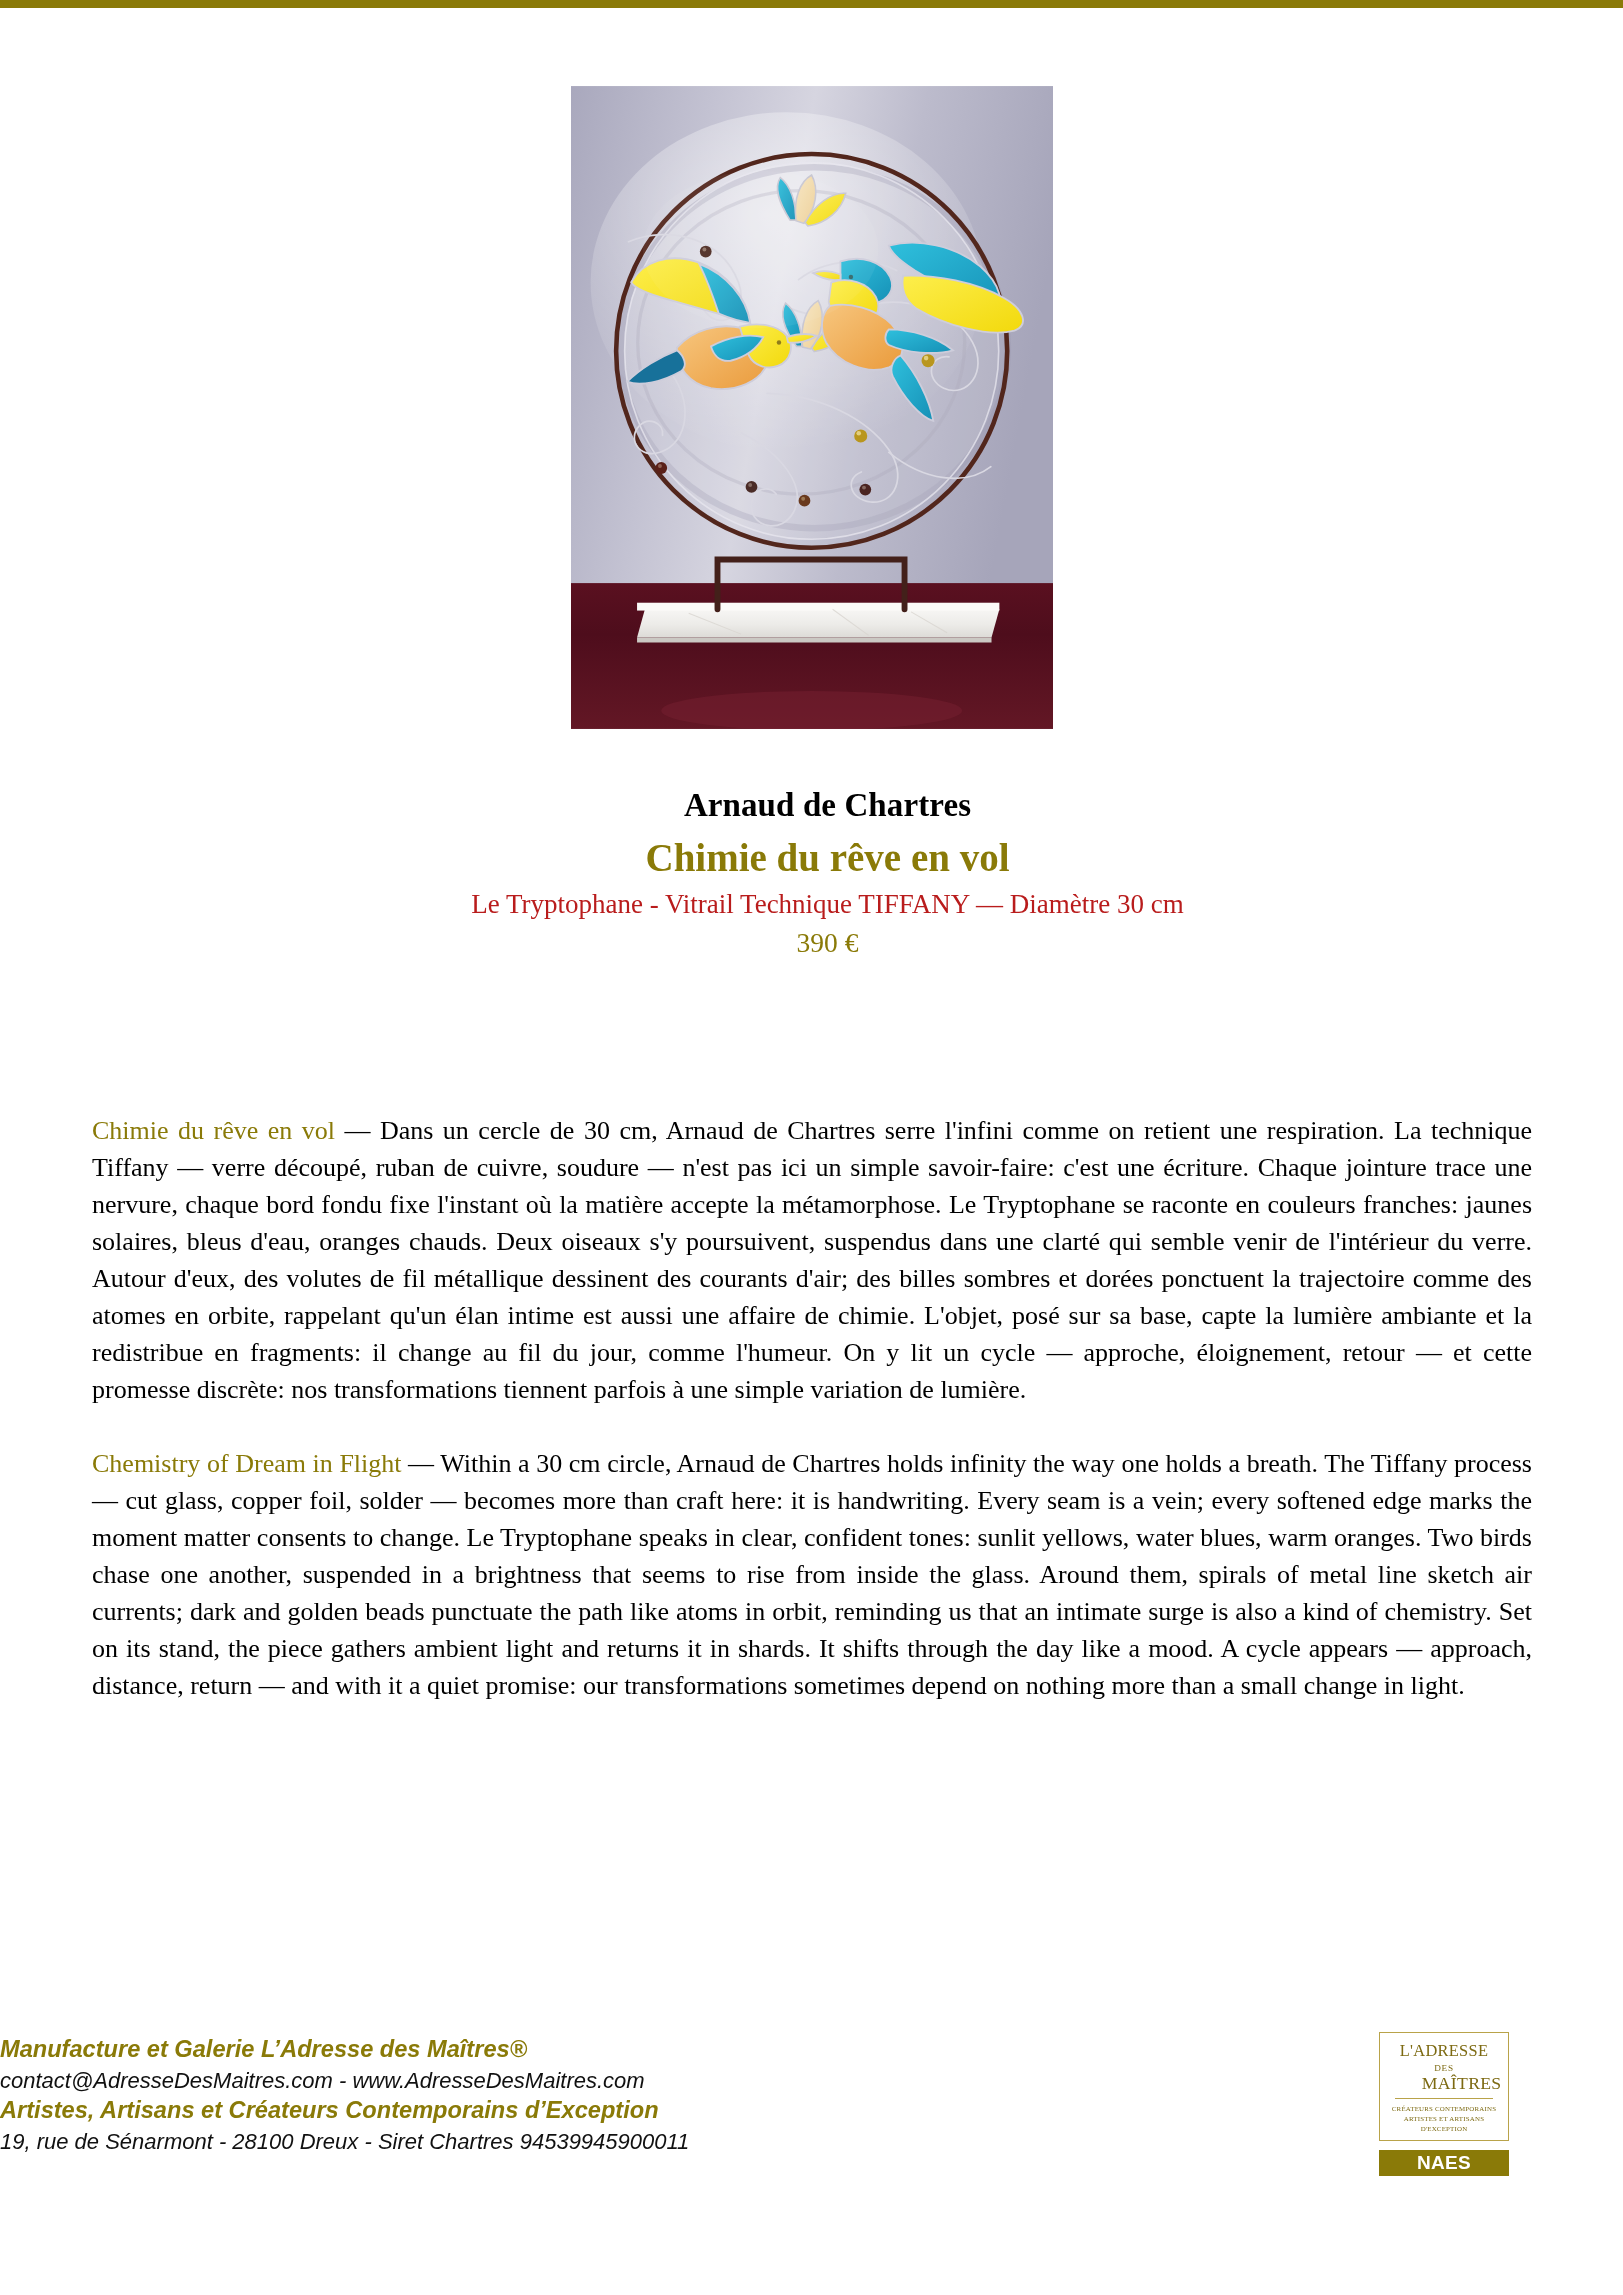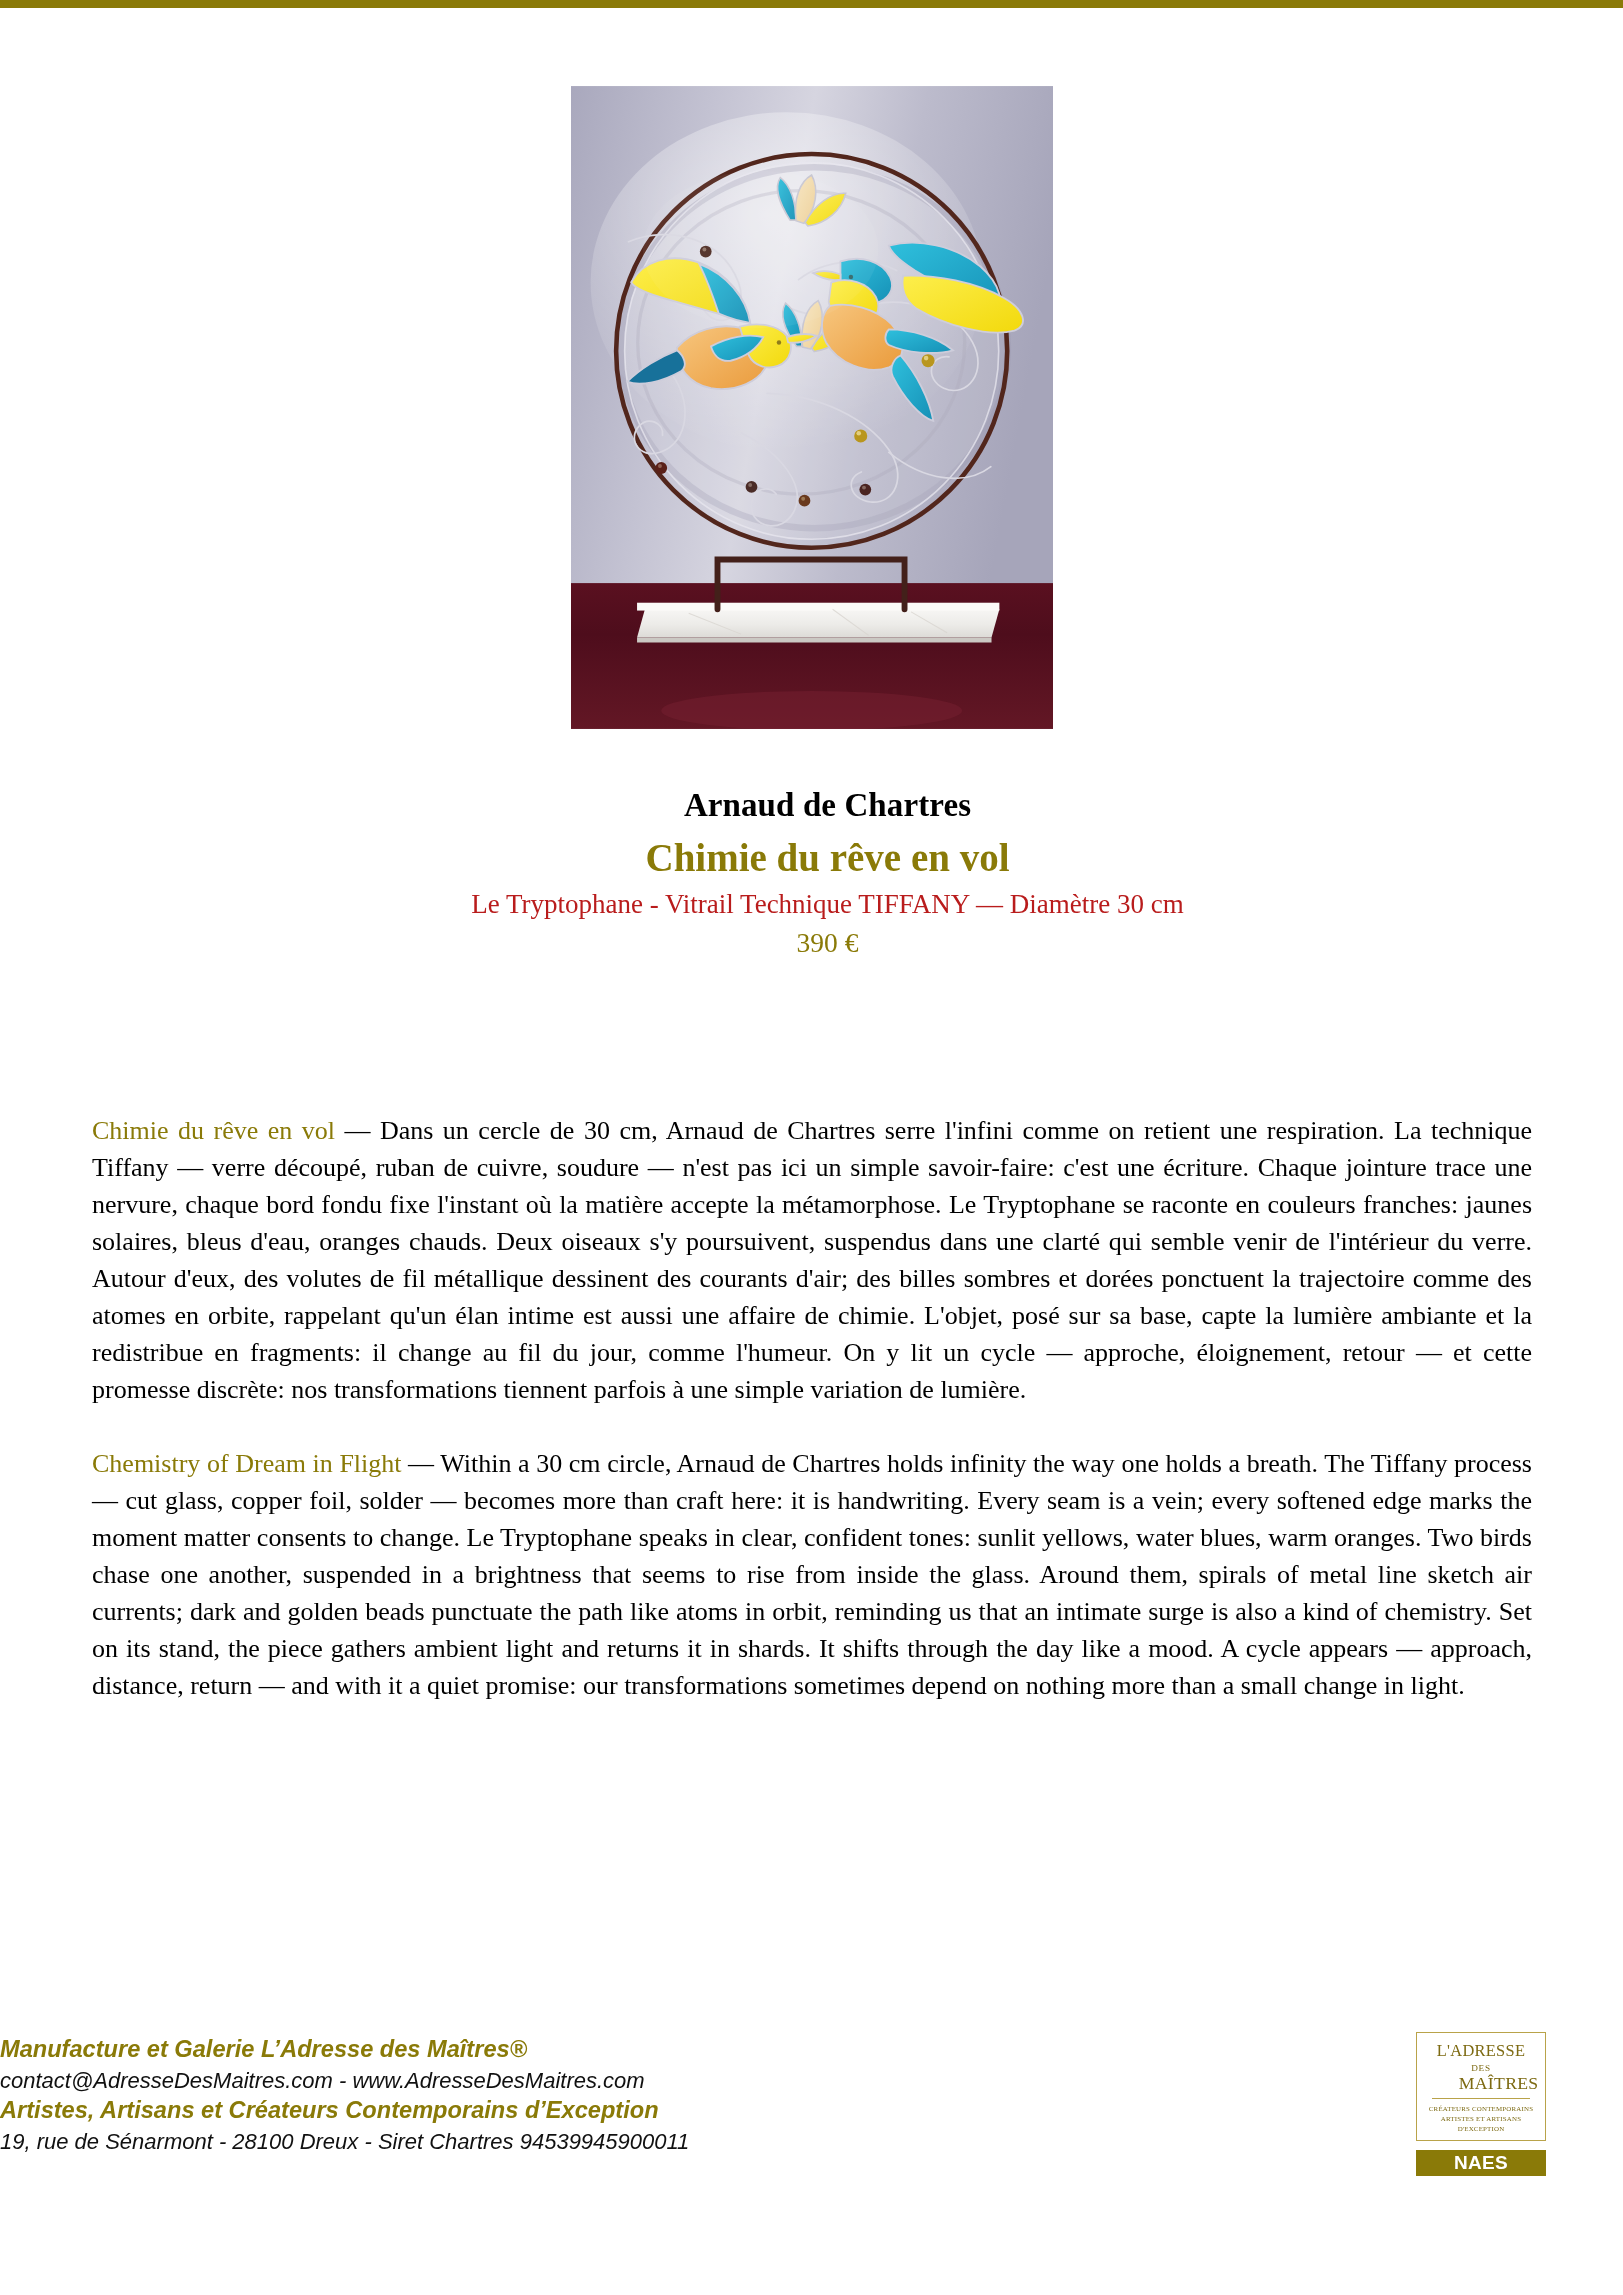--- a/index.html
+++ b/index.html
@@ -111,21 +111,21 @@
     color: #8a7a08;
   }
   .f-plain {
     font-size: 22px;
     color: #111111;
   }
 
   
   .logo-block {
     position: absolute;
-    left: 1416px;
+    left: 1379px;
     top: 2032px;
     width: 130px;
   }
   .logo-card {
     border: 1.3px solid #b9a34a;
     box-sizing: border-box;
     width: 130px;
     height: 109px;
     background: #ffffff;
     padding: 9.2px 6.5px 6.5px 6.5px;

